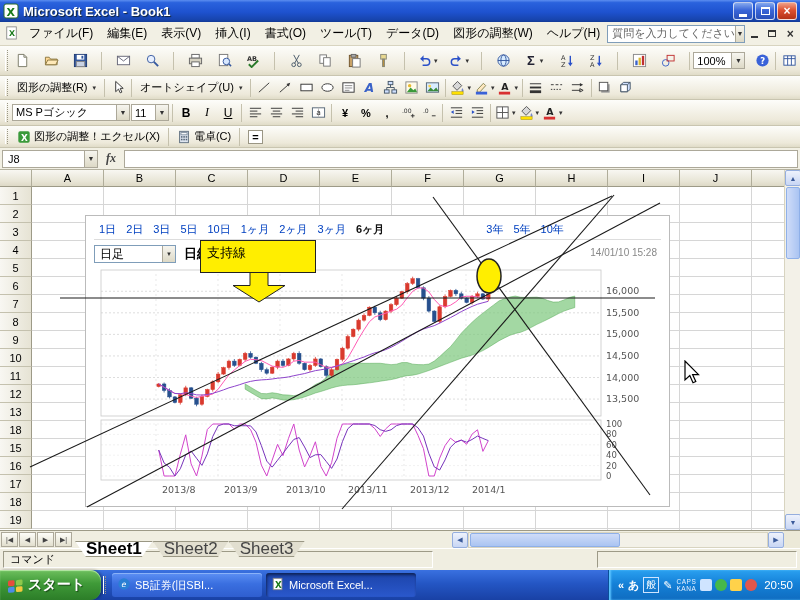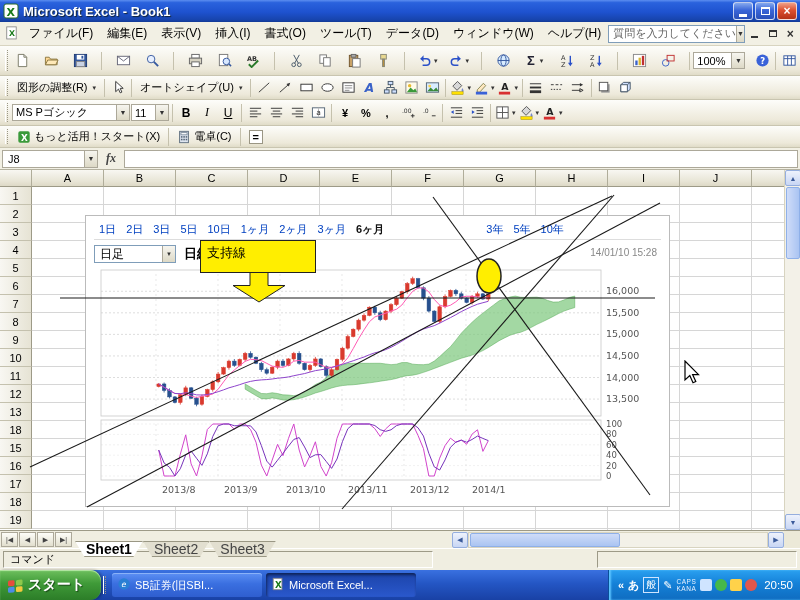--- a/index.html
+++ b/index.html
@@ -86,21 +86,21 @@
 .sbtn{width:16px;height:16px;background:linear-gradient(#eef2fc,#c8d6f4);border:1px solid #95aede;border-radius:2px;
  display:flex;align-items:center;justify-content:center;font-size:7px;color:#3a5a9a}
 #vthumb{position:absolute;top:17px;left:1px;width:14px;height:72px;border-radius:2px;
  background:linear-gradient(90deg,#cfdcf8,#aac4f2);border:1px solid #8fb0e8}
 #vs-down{position:absolute;bottom:0;left:0}
 
 #sheetbar{position:absolute;top:530px;left:0;width:784px;height:18px;background:#f0eee1;border-top:1px solid #9d9a87;
  display:flex;align-items:center;z-index:2}
 .snav{width:17px;height:15px;margin-left:1px;background:linear-gradient(#fdfdf8,#e2dfce);border:1px solid #aca899;
  display:flex;align-items:center;justify-content:center;font-size:7px;color:#444}
-.stab{height:16px;margin-top:19px;display:flex;align-items:center;padding:0 10px;font-size:14px;color:#444;
+.stab{height:16px;margin-top:19px;display:flex;align-items:center;padding:0 10px;font-size:17px;color:#444;
  background:#e2dfd0;border:1px solid #9a9784;clip-path:polygon(0 0,100% 0,86% 100%,14% 100%)}
 .stab.active{background:#fff;color:#000;font-weight:bold;z-index:1}
 #hscroll{margin-left:auto;display:flex;align-items:center;height:16px;margin-right:0}
 #htrack{position:relative;width:300px;height:16px;background:#f3f1e8;border:1px solid #d8d4c0}
 #hthumb{position:absolute;top:0;left:1px;width:150px;height:14px;border-radius:2px;
  background:linear-gradient(#cfdcf8,#aac4f2);border:1px solid #8fb0e8}
 #sb-corner{position:absolute;top:530px;left:784px;width:16px;height:18px;background:#ece9d8;border-top:1px solid #9d9a87}
 
 
 #statusbar{position:absolute;top:548px;left:0;width:800px;height:22px;background:#f0eee1;border-top:1px solid #fff;
@@ -186,21 +186,21 @@
         </svg>
     </span>
     <span id="menu-items" data-name="menu-items" style="display: flex;">
         <span class="menu-item" data-name="menu-item">ファイル(F)</span>
         <span class="menu-item" data-name="menu-item">編集(E)</span>
         <span class="menu-item" data-name="menu-item">表示(V)</span>
         <span class="menu-item" data-name="menu-item">挿入(I)</span>
         <span class="menu-item" data-name="menu-item">書式(O)</span>
         <span class="menu-item" data-name="menu-item">ツール(T)</span>
         <span class="menu-item" data-name="menu-item">データ(D)</span>
-        <span class="menu-item" data-name="menu-item">ウィンドウ(W)</span>
+        <span class="menu-item" data-name="menu-item">図形の調整(W)</span>
         <span class="menu-item" data-name="menu-item">ヘルプ(H)</span>
       </span>
     <span id="question-box" data-name="question-box">
       <span data-name="question-box-placeholder">質問を入力してください</span>
       <span class="dd" data-name="chevron-down-icon">▼</span>
     </span>
     <span class="mwbtn" data-name="workbook-minimize-button">
         <span class="mg-min"></span>
       </span>
     <span class="mwbtn" data-name="workbook-restore-button">
@@ -663,21 +663,21 @@
   <div id="toolbar-custom" class="toolbar" data-name="addin-toolbar">
     <span class="hdl" data-name="toolbar-handle"></span>
     <span id="custom-icons" style="display:flex;align-items:center;gap:1px">
         <span class="tbtn tb-text" data-name="motto-excel-button">
           <span class="tb-ico" data-name="excel-helper-icon">
             <svg viewBox="0 0 16 16">
               <rect x="1.5" y="1.5" width="13" height="13" rx="2" fill="#3a9a3a"></rect>
               <text x="4.5" y="12" font-size="10" font-weight="bold" fill="#fff">X</text>
             </svg>
           </span>
-          <span class="tb-lab">もっと活用！スタート(X)</span>
+          <span class="tb-lab">図形の調整！エクセル(X)</span>
         </span>
         <span class="tb-sep" data-name="toolbar-separator"></span>
         <span class="tbtn tb-text" data-name="calculator-button">
           <span class="tb-ico" data-name="calculator-icon">
             <svg viewBox="0 0 16 16">
               <rect x="3" y="1.5" width="10" height="13" fill="#dfe6f0" stroke="#567"></rect>
               <rect x="4.5" y="3" width="7" height="2.5" fill="#fff" stroke="#789"></rect>
               <g fill="#567">
                 <rect x="4.5" y="7" width="1.8" height="1.8"></rect>
                 <rect x="7.2" y="7" width="1.8" height="1.8"></rect>

